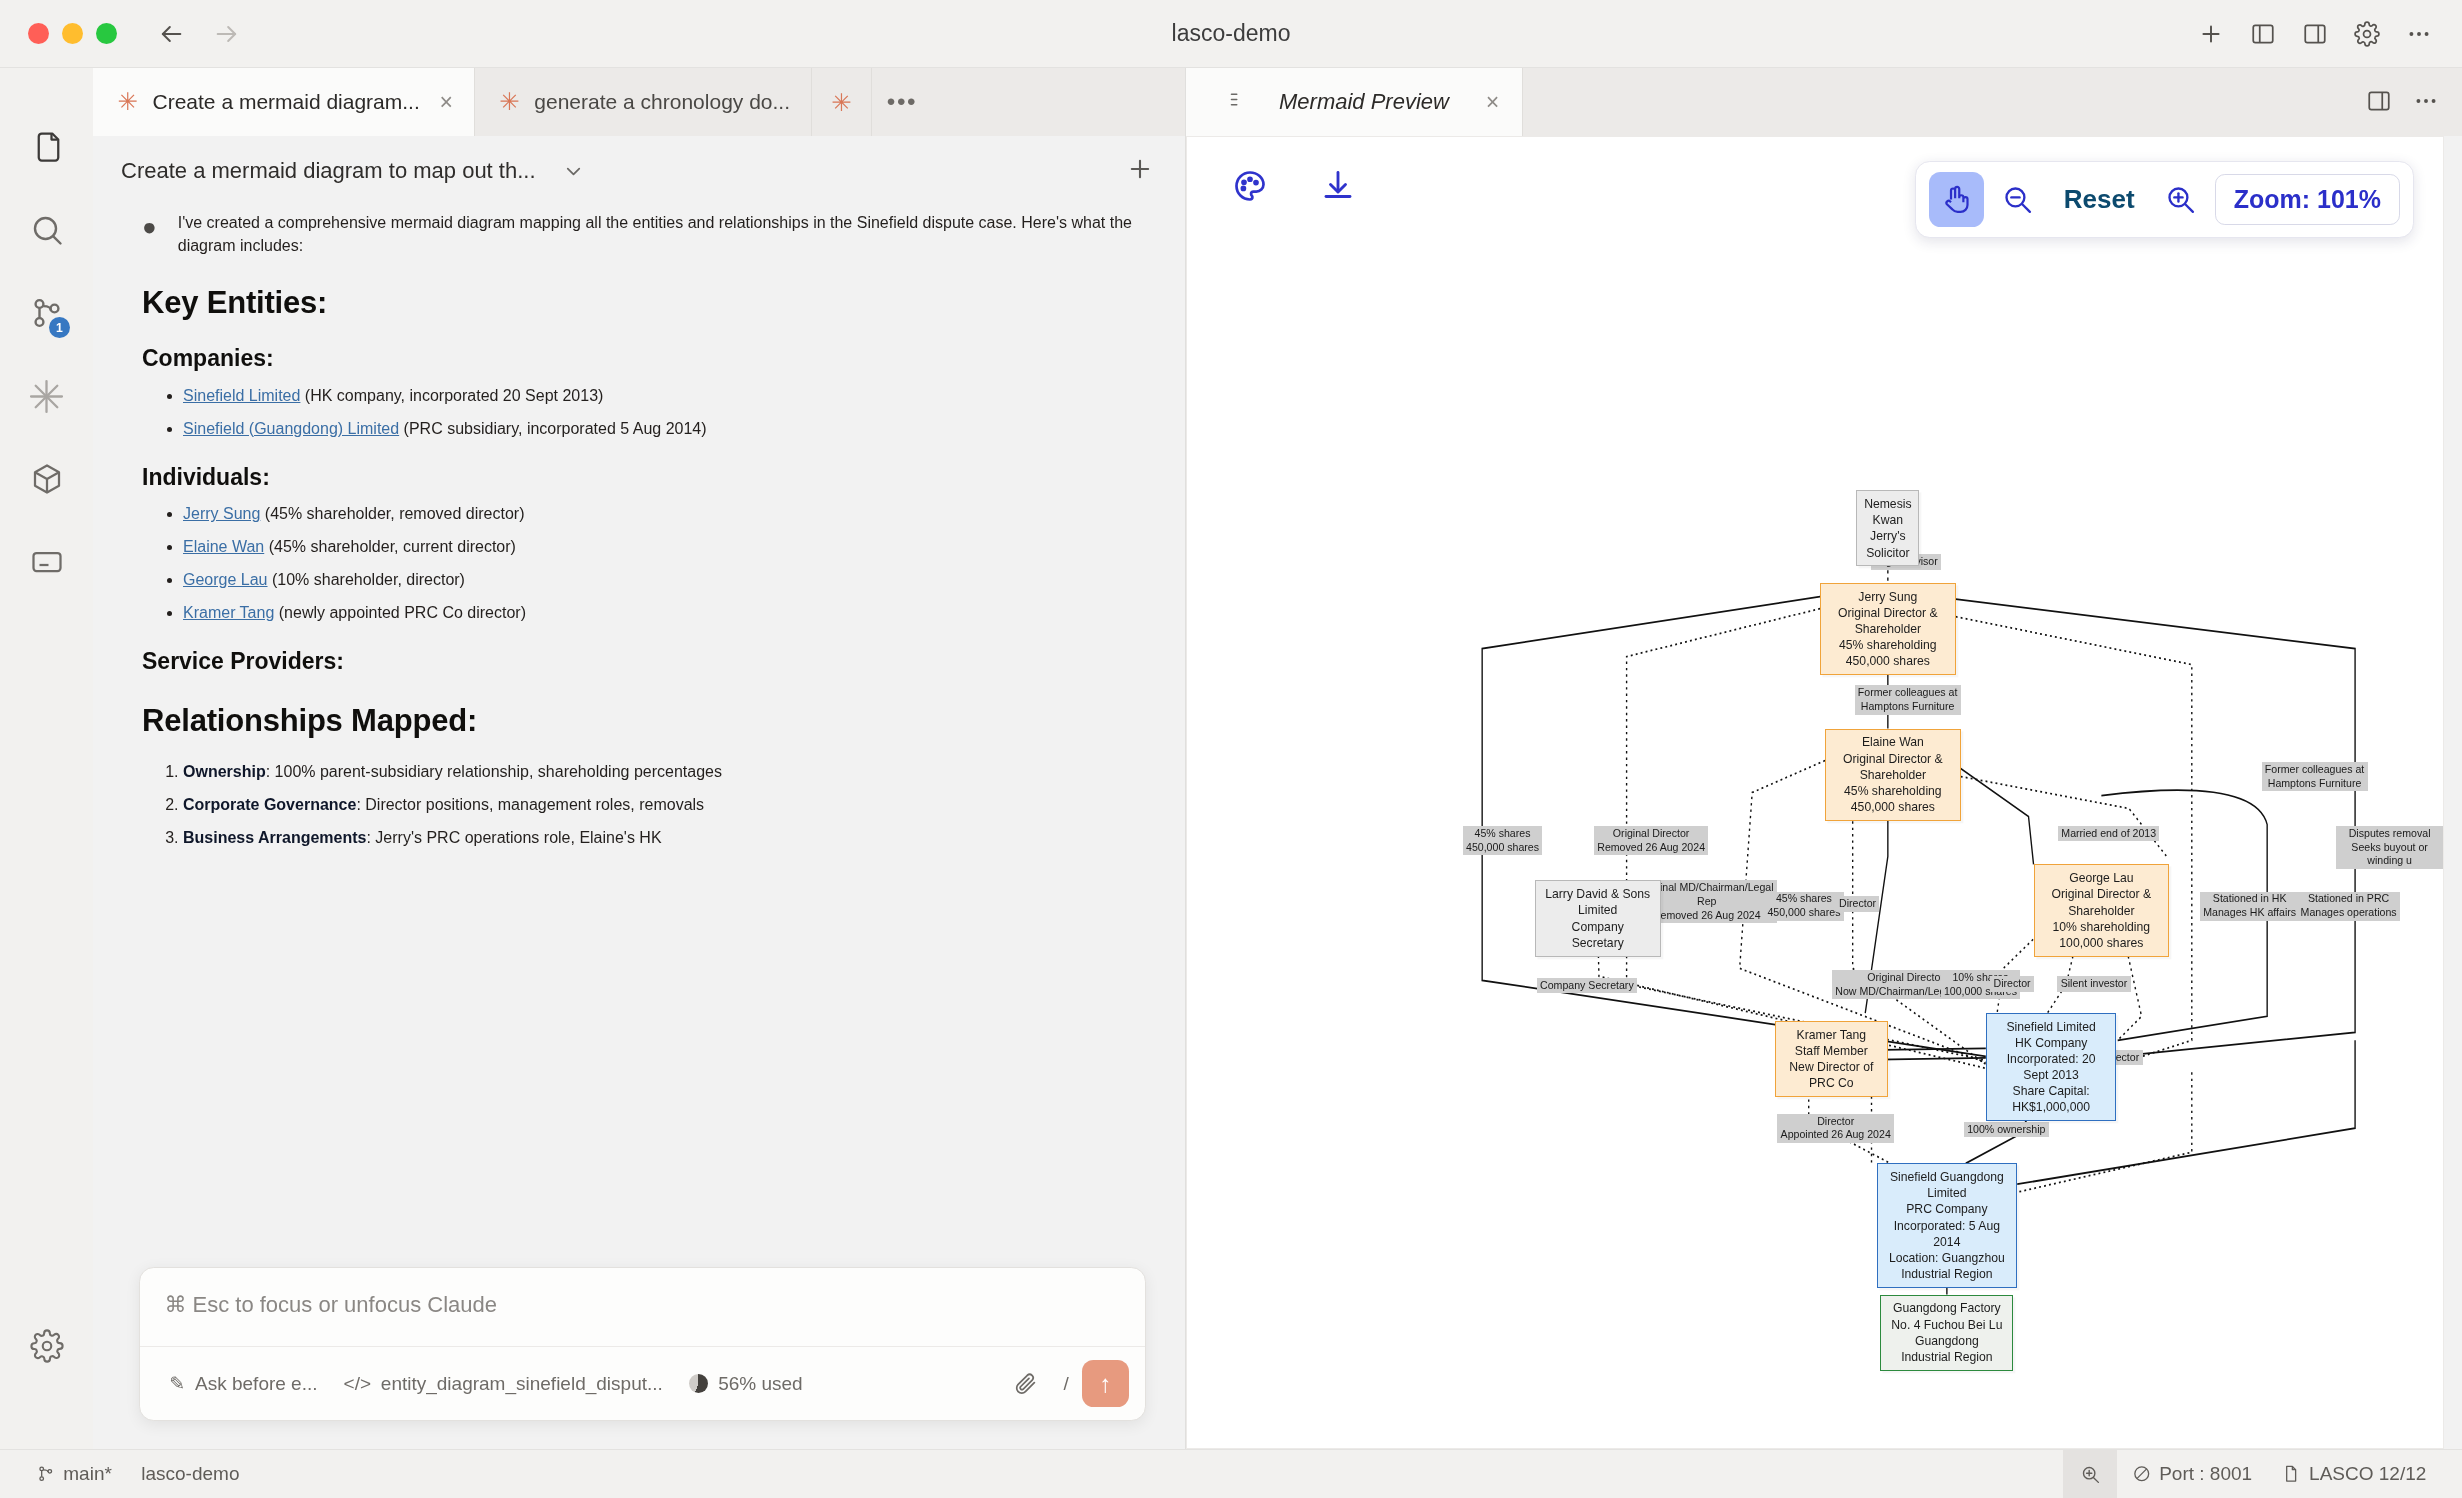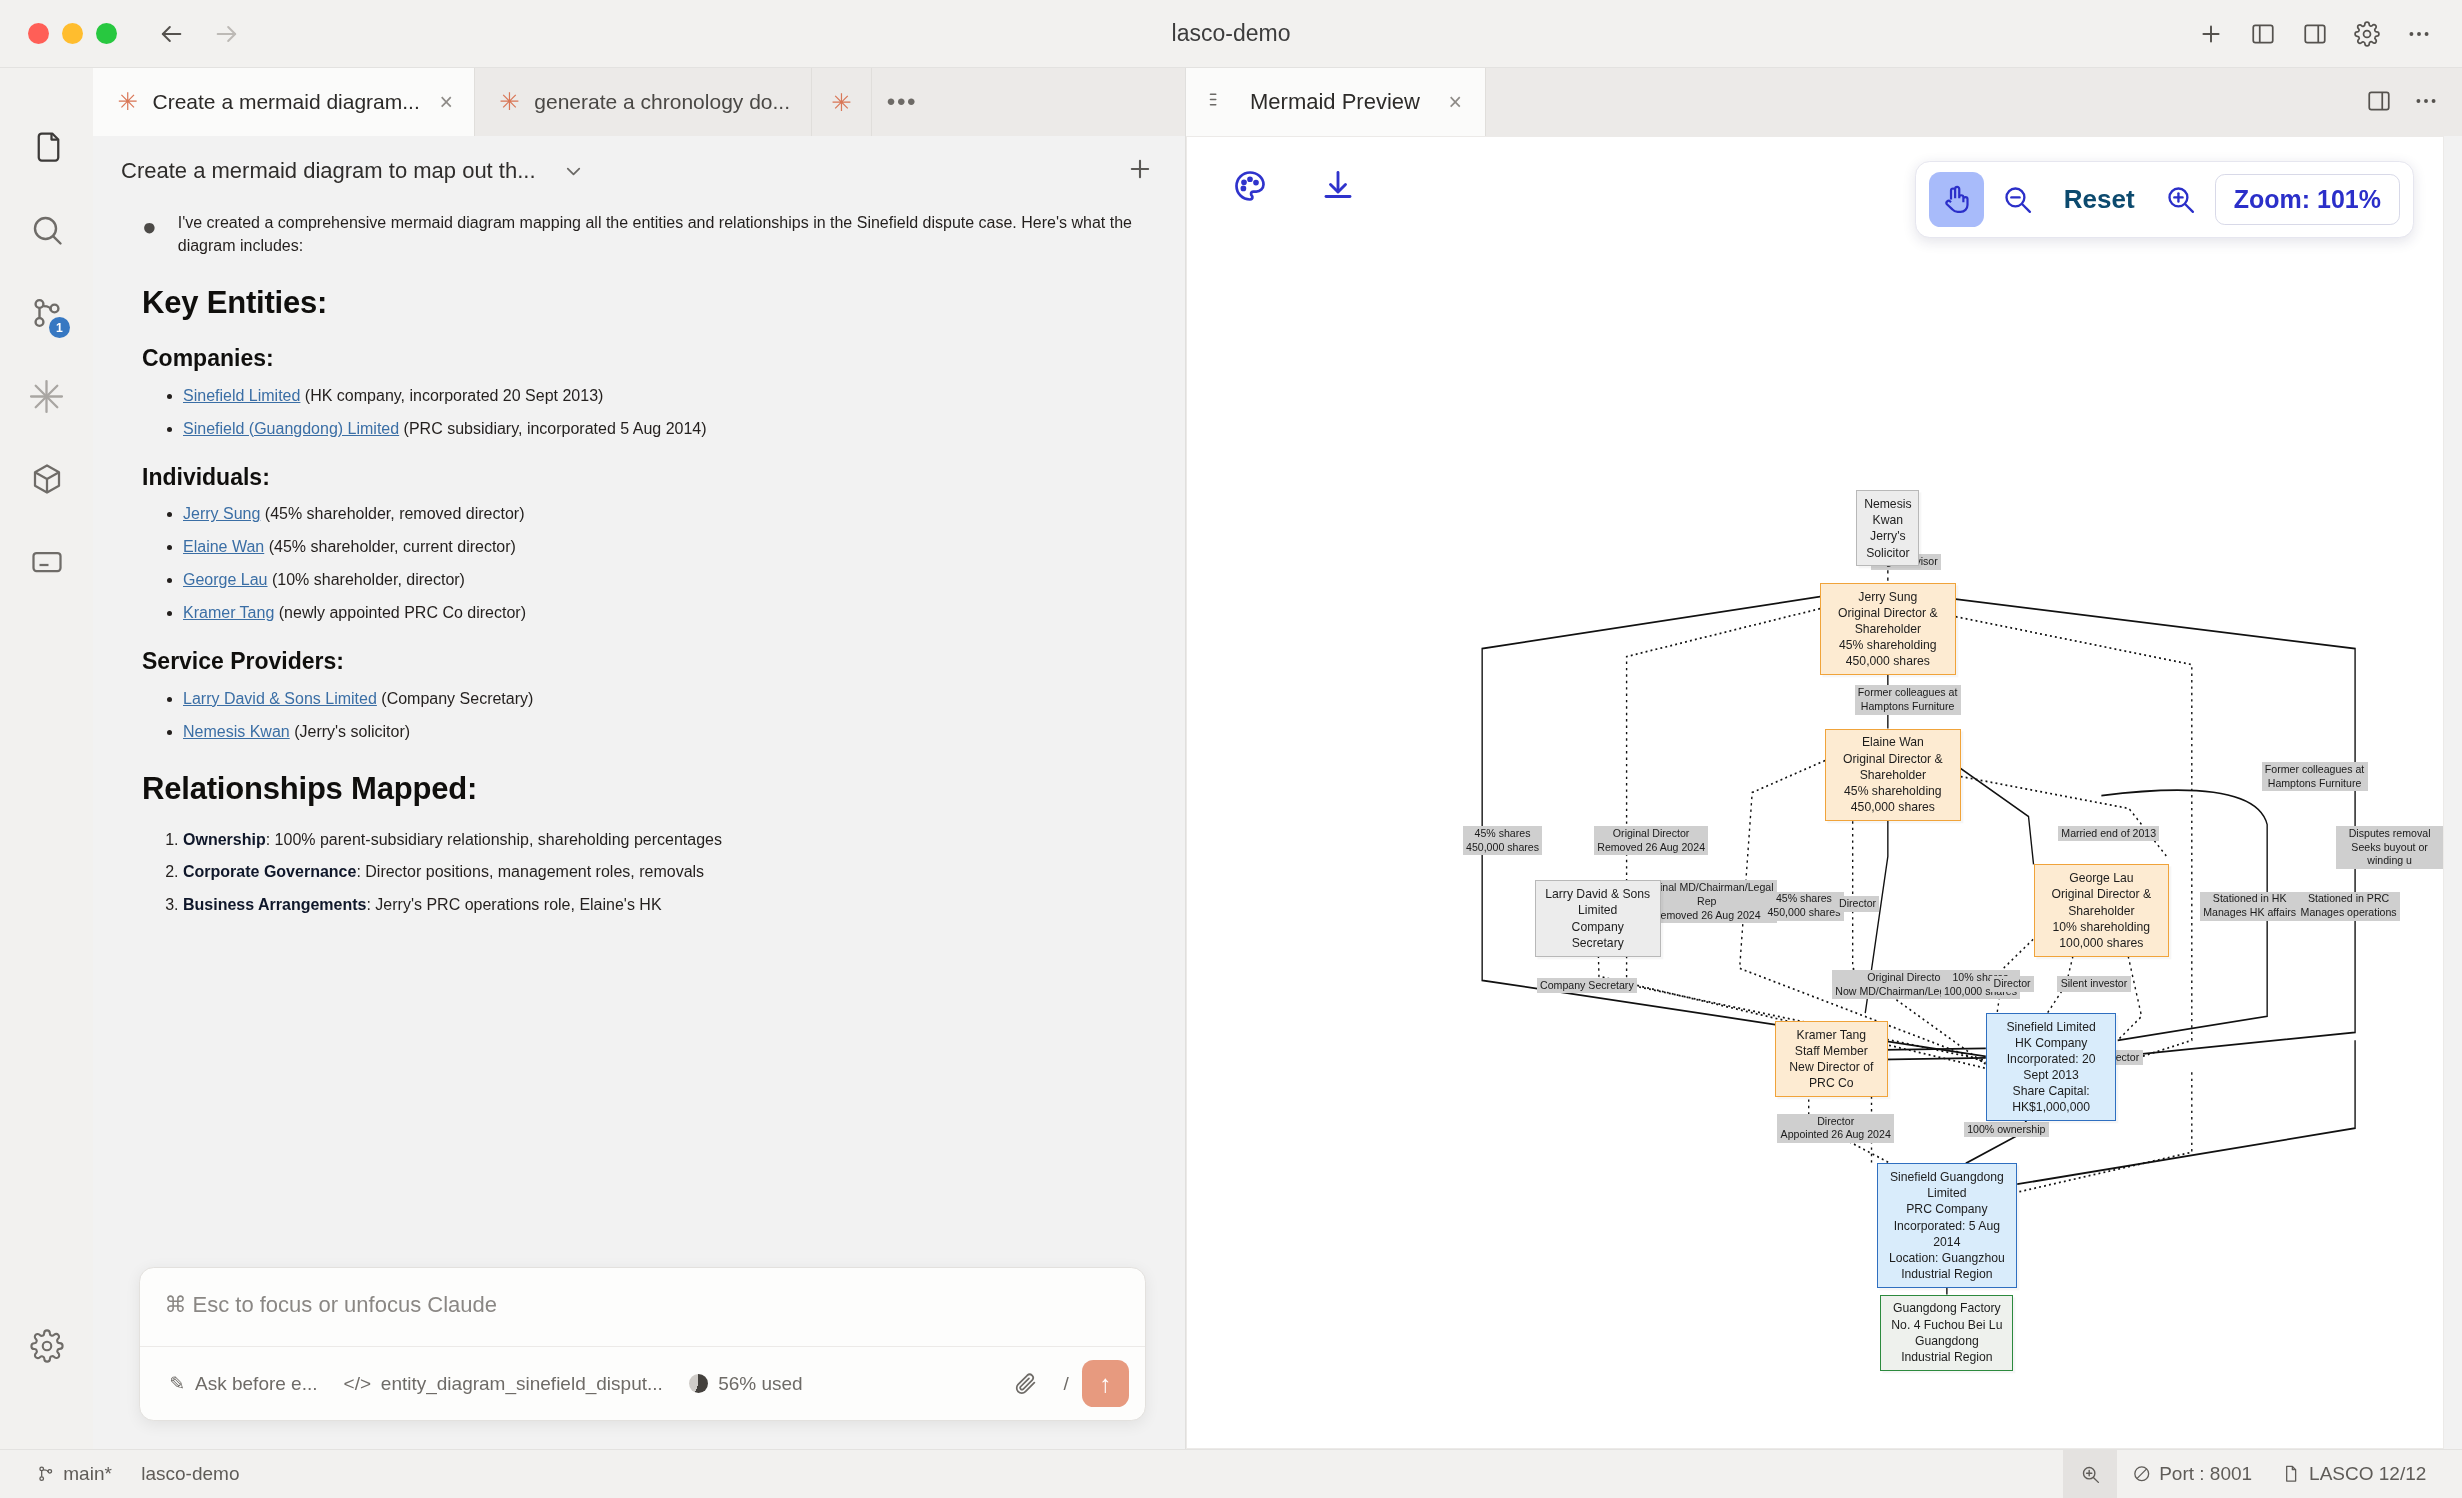--- a/index.html
+++ b/index.html
@@ -99,22 +99,22 @@
   .cbar-spacer { flex: 1; }
   .send-btn {
     width: 47px; height: 47px; border-radius: 11.4px; background: #e79a7f;
     display: flex; align-items: center; justify-content: center; color: #fff; font-size: 24.4px;
   }
 
   
   .rightpane { flex: 1; display: flex; flex-direction: column; background: #f2f2f2; min-width: 0; }
   .preview-tabstrip { height: 68px; min-height: 68px; background: #eceae8; display: flex; align-items: stretch; }
   .preview-tab {
-    background: #fbfbfa; display: flex; align-items: center; gap: 22px;
-    padding: 0 23px 0 21px; font-size: 22px; color: #2d2b29; border-right: 0.8px solid #e0dedb;
+    background: #fbfbfa; display: flex; align-items: center; gap: 30px;
+    padding: 0 23px 0 42px; font-size: 22px; color: #2d2b29; border-right: 0.8px solid #e0dedb; font-style: italic;
   }
   .preview-tab .close { color: #8e8b87; font-size: 23px; margin-left: 6.5px; }
   .preview-right-icons { margin-left: auto; display: flex; align-items: center; gap: 21px; padding-right: 23px; color: #55524e; }
 
   .preview-canvas {
     flex: 1; background: #ffffff; margin: 0 18px 0 0; position: relative; overflow: hidden;
     border: 0.8px solid #eceae8;
   }
   .canvas-tools { position: absolute; top: 28px; left: 42px; display: flex; gap: 46px; align-items: center; z-index: 5; }
   .tool-ic { width: 42px; height: 42px; display: flex; align-items: center; justify-content: center; color: #2f33cc; }
@@ -318,24 +318,20 @@
 
         <h3 class="sub">Individuals:</h3>
         <ul class="items">
           <li><a class="lnk">Jerry Sung</a><span> (45% shareholder, removed director)</span></li>
           <li><a class="lnk">Elaine Wan</a><span> (45% shareholder, current director)</span></li>
           <li><a class="lnk">George Lau</a><span> (10% shareholder, director)</span></li>
           <li><a class="lnk">Kramer Tang</a><span> (newly appointed PRC Co director)</span></li>
         </ul>
 
         <h3 class="sub">Service Providers:</h3>
-        <ul class="items">
-          <li><a class="lnk">Larry David &amp; Sons Limited</a><span> (Company Secretary)</span></li>
-          <li><a class="lnk">Nemesis Kwan</a><span> (Jerry's solicitor)</span></li>
-        </ul>
 
         <h2 class="sec">Relationships Mapped:</h2>
         <ol class="items num-list">
           <li><b>Ownership</b><span>: 100% parent-subsidiary relationship, shareholding percentages</span></li>
           <li><b>Corporate Governance</b><span>: Director positions, management roles, removals</span></li>
           <li><b>Business Arrangements</b><span>: Jerry's PRC operations role, Elaine's HK</span></li>
         </ol>
       </div>
 
       <div class="composer">

